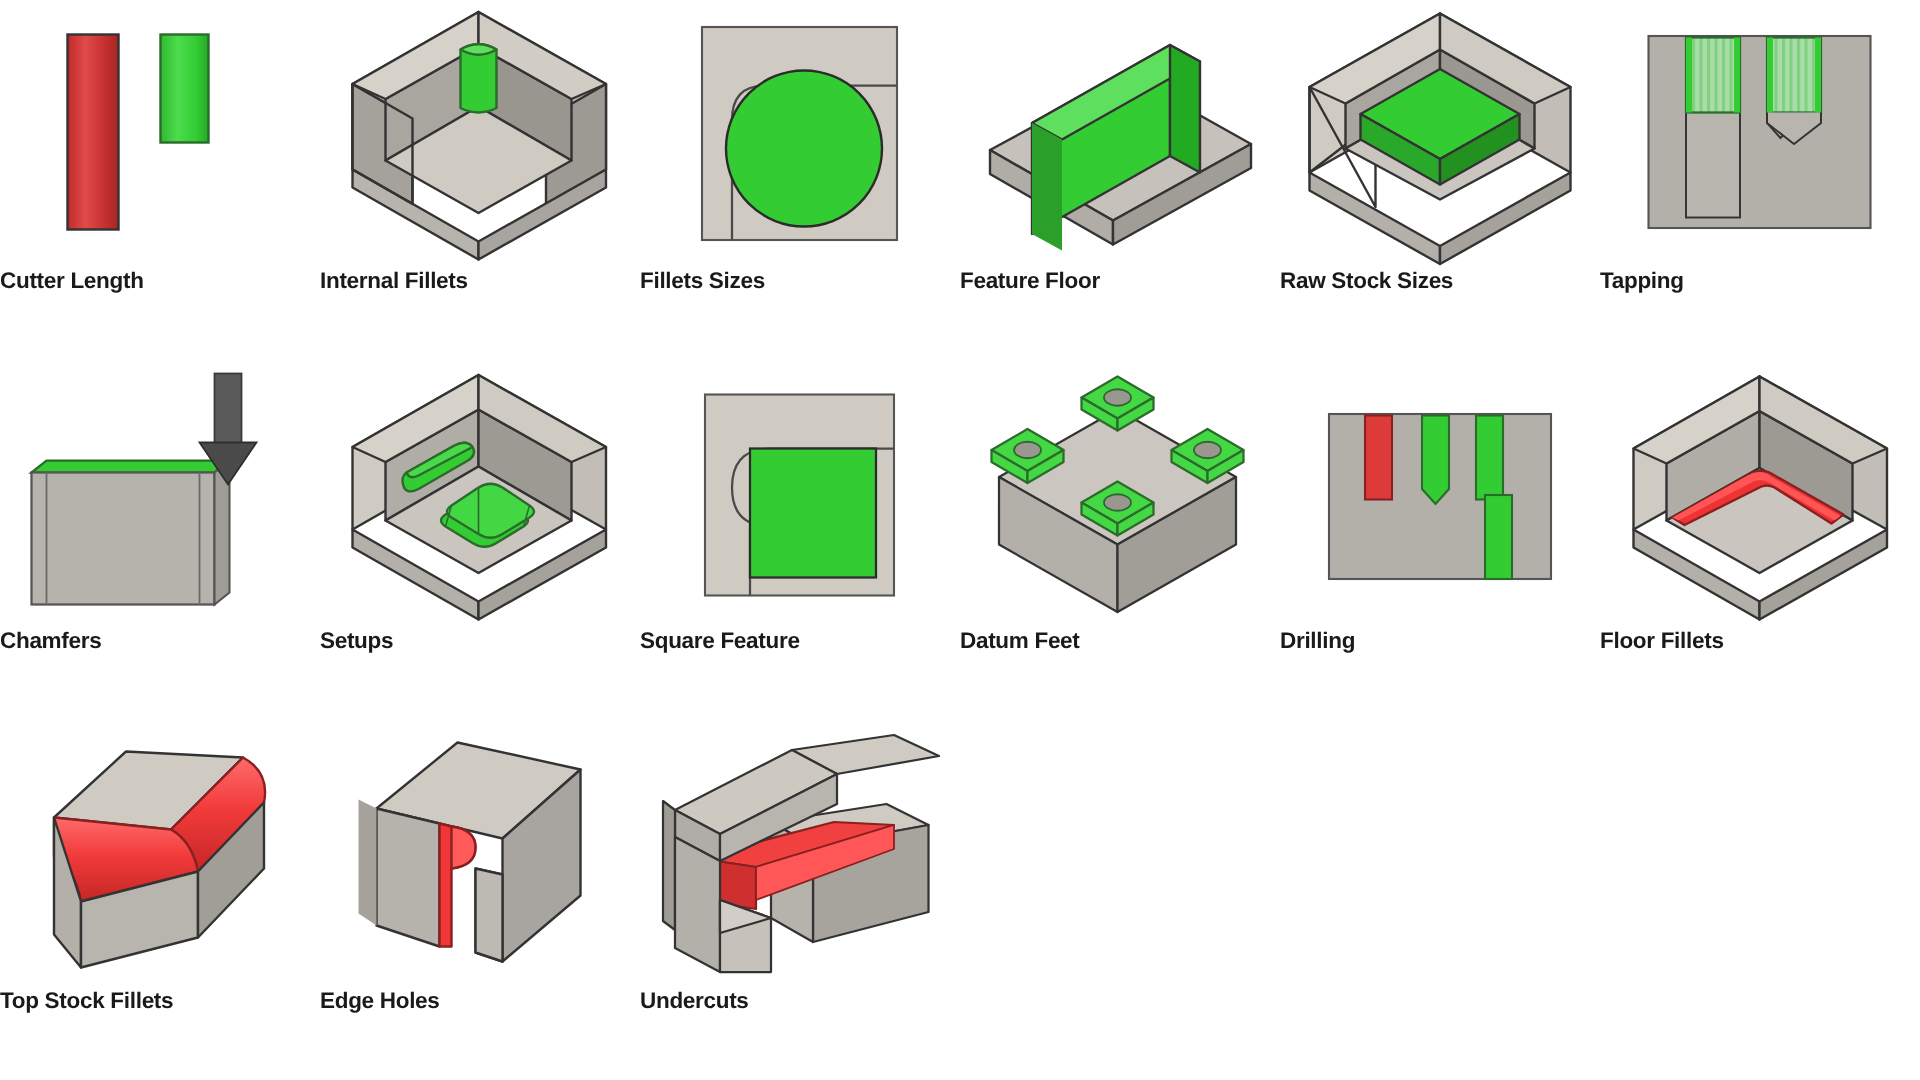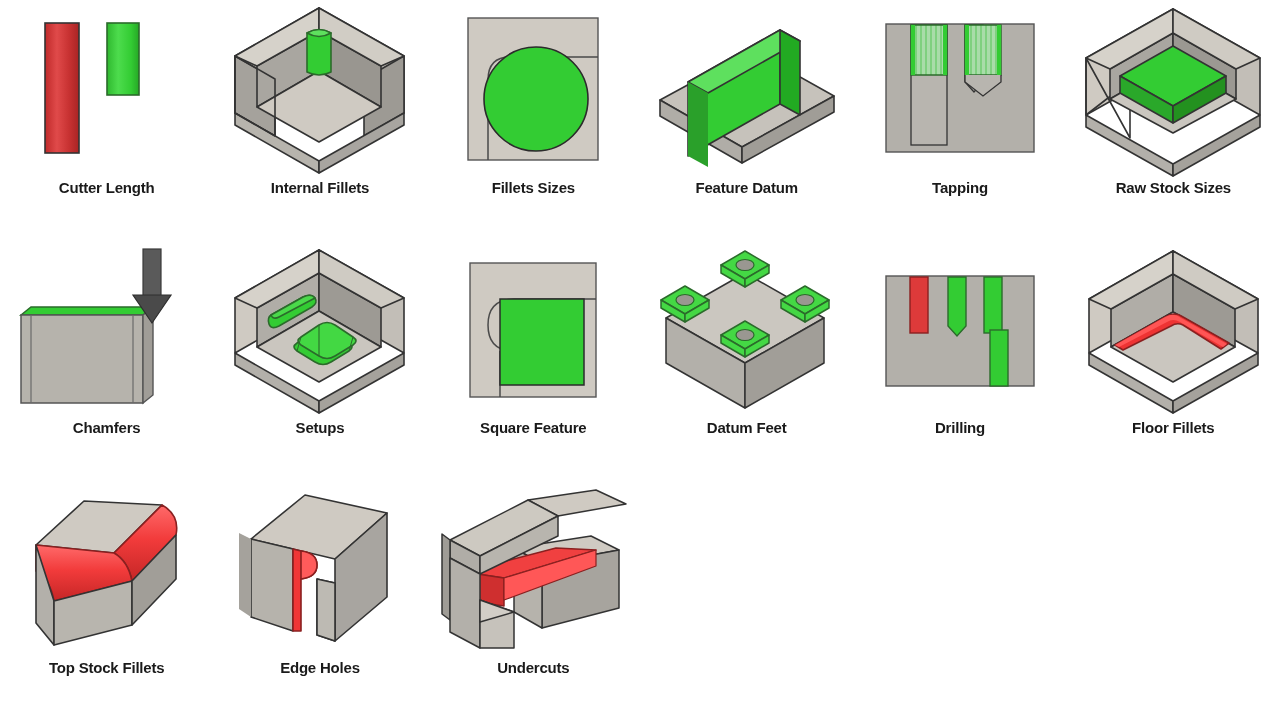--- a/index.html
+++ b/index.html
@@ -13,21 +13,21 @@
   #grid{
     width:1280px;height:720px;
     display:grid;
     grid-template-columns:repeat(6,1fr);
     grid-template-rows:repeat(3,240px);
   }
   .cell{
     position:relative;
     display:flex;
     flex-direction:column;
-    align-items:center;
+    align-items:flex-start;
     justify-content:flex-start;
   }
   .art{
     width:100%;
     height:180px;
     display:flex;
     align-items:center;
     justify-content:center;
   }
   .art svg{display:block;}
@@ -129,21 +129,46 @@
           <polygon points="28,80 120,28 120,106 28,158" fill="none" stroke="none"></polygon>
           <polygon points="36,74 128,22 128,96 36,148" fill="#33cc33"></polygon>
 
           <polygon points="36,74 128,22 148,33 56,85" fill="#5ee05e"></polygon>
 
           <polygon points="128,22 148,33 148,107 128,96" fill="#22aa22"></polygon>
           <polygon points="36,74 56,85 56,159 36,148" fill="#2aa02a" stroke="none"></polygon>
         </g>
       </svg>
     </div>
-    <div class="caption">Feature Datum</div>
+    <div class="caption">Feature Floor</div>
+  </div>
+
+  <div class="cell">
+    <div class="art">
+      <svg width="190" height="175" viewBox="0 0 190 175">
+        <g stroke="#333" stroke-width="1.6" stroke-linejoin="round">
+          <polygon points="95,6 8,55 8,112 95,63" fill="#cfcac2"></polygon>
+          <polygon points="95,6 182,55 182,112 95,63" fill="#c2beb7"></polygon>
+          <polygon points="8,112 95,161 95,173 8,124" fill="#b3b0aa"></polygon>
+          <polygon points="182,112 95,161 95,173 182,124" fill="#a5a29c"></polygon>
+          <polygon points="8,55 8,112 52,78 52,135" fill="none"></polygon>
+
+          <polygon points="95,30 32,66 32,96 95,60" fill="#a9a6a0"></polygon>
+          <polygon points="95,30 158,66 158,96 95,60" fill="#9b9892"></polygon>
+          <polygon points="95,60 158,96 95,130 32,96" fill="#cac6bf"></polygon>
+          <polygon points="95,6 8,55 32,66 95,30" fill="#d6d2ca"></polygon>
+          <polygon points="95,6 182,55 158,66 95,30" fill="#cfcbc3"></polygon>
+
+          <polygon points="95,43 148,73 95,103 42,73" fill="#33cc33"></polygon>
+          <polygon points="42,73 95,103 95,120 42,90" fill="#2aa82a"></polygon>
+          <polygon points="148,73 95,103 95,120 148,90" fill="#23911f"></polygon>
+        </g>
+      </svg>
+    </div>
+    <div class="caption">Raw Stock Sizes</div>
   </div>
 
   <div class="cell">
     <div class="art">
       <svg width="160" height="145" viewBox="0 0 160 145">
         <defs>
           <pattern id="thread" width="5" height="6" patternUnits="userSpaceOnUse">
             <rect width="5" height="6" fill="#a9dca9"></rect>
             <rect width="2" height="6" fill="#7fd07f"></rect>
           </pattern>
@@ -156,45 +181,20 @@
         <rect x="63" y="7" width="4" height="50" fill="#33cc33" stroke="none"></rect>
 
         <path d="M85,7 L85,64 L94,74 L103,64 L103,7 Z" fill="#b8b5af" stroke="#333" stroke-width="1.3"></path>
         <rect x="85" y="7" width="36" height="50" fill="url(#thread)" stroke="#2b6b2b" stroke-width="1.5"></rect>
         <rect x="85" y="7" width="4" height="50" fill="#33cc33" stroke="none"></rect>
         <rect x="117" y="7" width="4" height="50" fill="#33cc33" stroke="none"></rect>
         <path d="M85,57 L85,64 L103,78 L121,64 L121,57" fill="#b8b5af" stroke="#333" stroke-width="1.3"></path>
       </svg>
     </div>
     <div class="caption">Tapping</div>
-  </div>
-
-  <div class="cell">
-    <div class="art">
-      <svg width="190" height="175" viewBox="0 0 190 175">
-        <g stroke="#333" stroke-width="1.6" stroke-linejoin="round">
-          <polygon points="95,6 8,55 8,112 95,63" fill="#cfcac2"></polygon>
-          <polygon points="95,6 182,55 182,112 95,63" fill="#c2beb7"></polygon>
-          <polygon points="8,112 95,161 95,173 8,124" fill="#b3b0aa"></polygon>
-          <polygon points="182,112 95,161 95,173 182,124" fill="#a5a29c"></polygon>
-          <polygon points="8,55 8,112 52,78 52,135" fill="none"></polygon>
-
-          <polygon points="95,30 32,66 32,96 95,60" fill="#a9a6a0"></polygon>
-          <polygon points="95,30 158,66 158,96 95,60" fill="#9b9892"></polygon>
-          <polygon points="95,60 158,96 95,130 32,96" fill="#cac6bf"></polygon>
-          <polygon points="95,6 8,55 32,66 95,30" fill="#d6d2ca"></polygon>
-          <polygon points="95,6 182,55 158,66 95,30" fill="#cfcbc3"></polygon>
-
-          <polygon points="95,43 148,73 95,103 42,73" fill="#33cc33"></polygon>
-          <polygon points="42,73 95,103 95,120 42,90" fill="#2aa82a"></polygon>
-          <polygon points="148,73 95,103 95,120 148,90" fill="#23911f"></polygon>
-        </g>
-      </svg>
-    </div>
-    <div class="caption">Raw Stock Sizes</div>
   </div>
 
   <div class="cell">
     <div class="art">
       <svg width="200" height="170" viewBox="0 0 200 170">
 
         <polygon points="14,70 24,62 146,62 136,70" fill="#33cc33" stroke="#2b6b2b" stroke-width="1.5"></polygon>
         <rect x="14" y="70" width="122" height="88" fill="#b6b3ac" stroke="#555" stroke-width="1.5"></rect>
         <line x1="24" y1="70" x2="24" y2="158" stroke="#6a6a6a" stroke-width="1.2"></line>
         <line x1="126" y1="70" x2="126" y2="158" stroke="#6a6a6a" stroke-width="1.2"></line>

